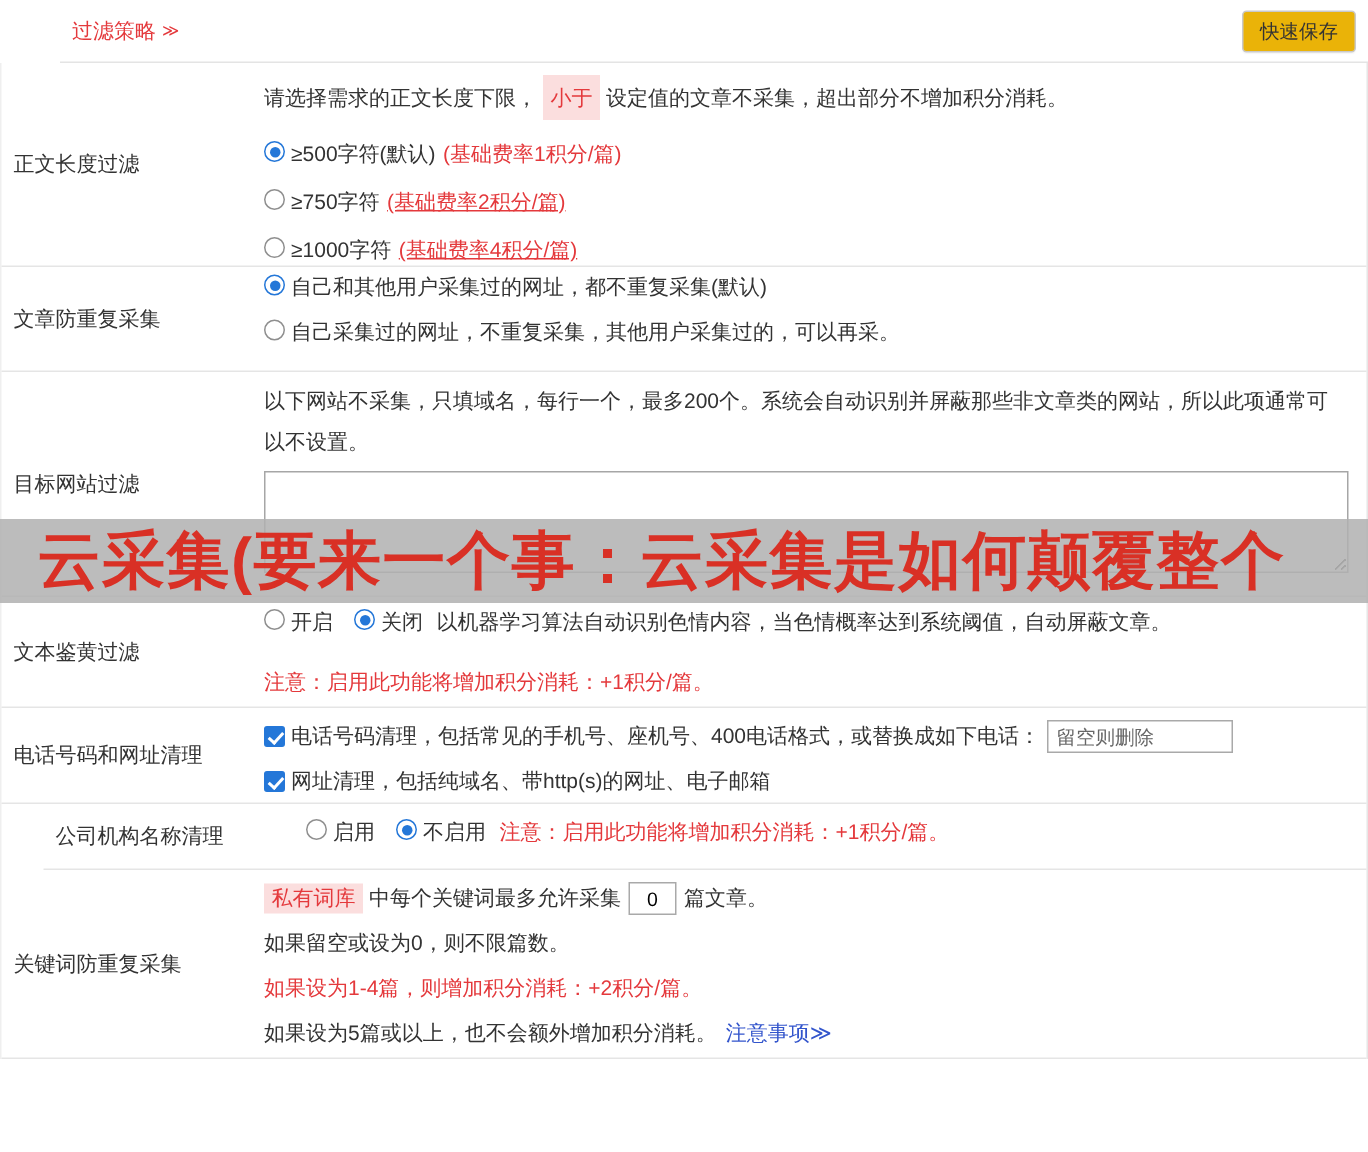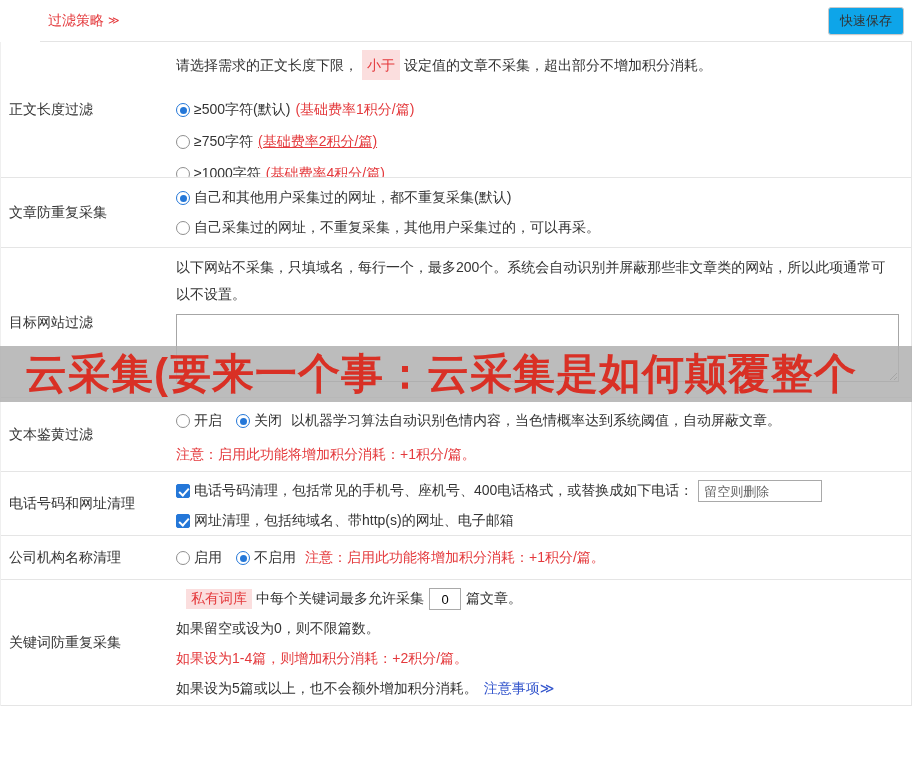--- a/index.html
+++ b/index.html
@@ -13,49 +13,49 @@
 
   
   .header {
     height:42px; display:flex; align-items:center; justify-content:space-between;
     padding:0 8px; border-bottom:1px solid #e4e4e4;margin-left:40px;
   }
   .title-wrap { display:flex; align-items:center; }
   .page-title { color:#e4393c; font-size:14px; }
   .title-arrow { color:#e4393c; font-size:11px; margin-left:4px; }
   .save-btn {
-    background:#0ea5e9; border:1px solid #c9c9c9; border-radius:3px;
+    background:#eab308; border:1px solid #c9c9c9; border-radius:3px;
     padding:4px 11px; font-size:13px; color:#333; cursor:pointer;
     font-family:inherit; box-shadow:0 1px 1px rgba(0,0,0,0.04);
   }
 
   
   .table { border-left:1px solid #efefef; border-right:1px solid #e6e6e6; }
   .row { display:flex; border-bottom:1px solid #e5e5e5; overflow:hidden; }
   .label-cell {
     width:175px; flex-shrink:0; padding:0 8px;
     display:flex; align-items:center; color:#333;
   }
   .content-cell { flex:1; padding-right:12px; min-width:0; }
 
   .r1 { height:136px; } .r2 { height:66px; } .r3 { height:70px; }
   .r4 { height:150px; } .r5 { height:74px; } .r6 { height:64px; }
-  .r7 { height:44px; } .r8 { height:126px; }
+  .r7 { height:44px;margin-left:28px; } .r8 { height:126px; }
 
   .r1 .content-cell { padding-top:8px; }
   .r2 .content-cell { padding-top:4px; }
   .r3 .content-cell { padding-top:5px; }
   .r4 .content-cell { padding-top:6px; }
   .r5 .content-cell { padding-top:8px; }
   .r6 .content-cell { padding-top:4px; }
   .r7 .content-cell { padding-top:10px; }
   .r8 .content-cell { padding-top:4px; }
 
   .intro-line { line-height:28px; margin-bottom:14px; }
-  .opt-line { display:flex; align-items:center; height:32px; cursor:pointer; }
+  .opt-line { display:flex; height:32px; cursor:pointer; }
   .opt-line-30 { height:30px; }
   .opt-text { margin-left:4px; }
 
   
   .radio {
     width:14px; height:14px; border:1px solid #8f8f8f; border-radius:50%;
     background:#fff; display:inline-block; position:relative; flex-shrink:0;
   }
   .radio.checked { border-color:#2477d8; }
   .radio.checked::after {
@@ -224,21 +224,21 @@
           </span>
           <span class="inline-desc red">注意：启用此功能将增加积分消耗：+1积分/篇。</span>
         </div>
       </div>
     </div>
 
     <div class="row r8">
       <div class="label-cell">关键词防重复采集</div>
       <div class="content-cell">
         <div class="kw-line">
-          <span class="chip" style="margin-left:10px">私有词库</span>
+          <span class="chip" style="margin-left:0">私有词库</span>
           <span>中每个关键词最多允许采集</span>
           <input class="count-input" type="text" value="0" style="">
           <span>篇文章。</span>
         </div>
         <div class="kw-line">如果留空或设为0，则不限篇数。</div>
         <div class="kw-line red">如果设为1-4篇，则增加积分消耗：+2积分/篇。</div>
         <div class="kw-line">
           <span>如果设为5篇或以上，也不会额外增加积分消耗。</span>
           <span class="link-blue">注意事项≫</span>
         </div>

